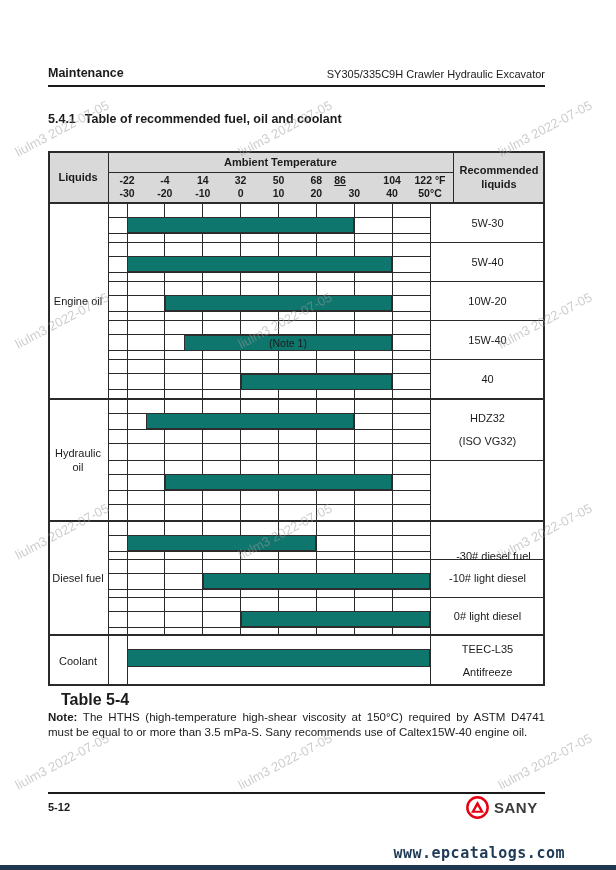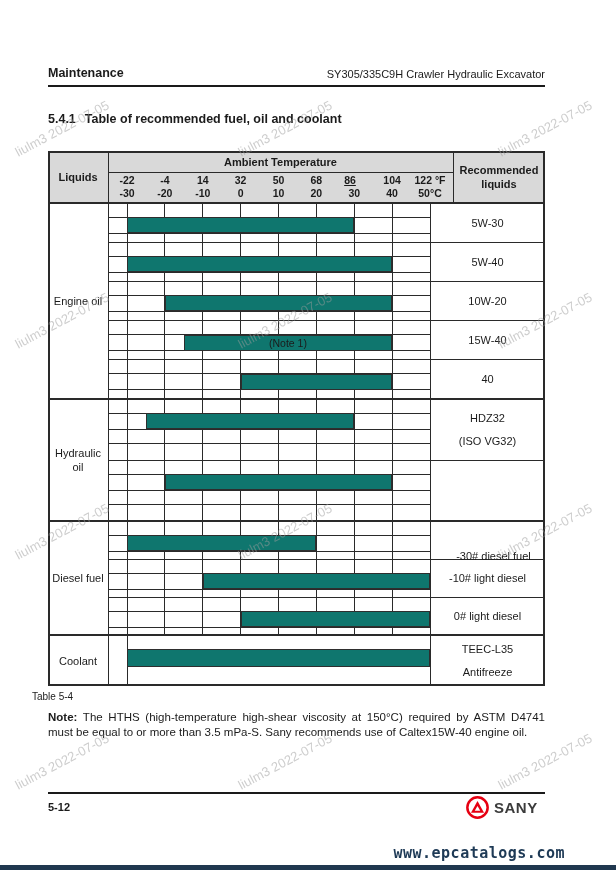--- a/index.html
+++ b/index.html
@@ -22,21 +22,21 @@
   .thead-bg{background:#d9d9d9;z-index:0;}
   .cell{display:flex;align-items:center;justify-content:center;text-align:center;z-index:3;line-height:14px;}
   .col{flex-direction:column;}
   .b{font-weight:bold;}
   .fs11{font-size:11px;}
   .fs10{font-size:10.5px;}
   .gap{row-gap:9px;}
   .bar{background:#0f766e;border:1px solid #2e2e2e;box-sizing:border-box;z-index:2;
        display:flex;align-items:center;justify-content:center;font-size:10.5px;}
   
-  .caption{left:32px;top:691px;font-size:10px;font-weight:400;}
+  .caption{left:61px;top:691px;font-size:16px;font-weight:700;}
   .note{left:48px;top:710px;width:497px;font-size:11.5px;line-height:15px;text-align:justify;margin:0;}
   
   .ftr-rule{left:48px;top:792px;width:497px;height:1.5px;background:#1a1a1a;}
   .pageno{left:48px;top:801px;font-size:11px;font-weight:600;}
   .ftr-center{left:48px;top:801px;width:497px;text-align:center;font-size:11px;font-weight:600;}
   .brand{left:466px;top:796px;display:flex;align-items:center;gap:5px;}
   .brand-name{font-size:15px;font-weight:bold;color:#3b3b3b;letter-spacing:.5px;}
   
   .site{right:51px;top:844px;font-family:"DejaVu Sans Mono",monospace;font-weight:bold;
         font-size:15px;color:#1e3a56;letter-spacing:.5px;}
@@ -84,21 +84,21 @@
       <div class="abs cell b fs10" style="left: 88.875px; top: 22px; width: 56px; height: 14px;">-4</div>
       <div class="abs cell b fs10" style="left: 88.875px; top: 35px; width: 56px; height: 14px;">-20</div>
       <div class="abs cell b fs10" style="left: 126.75px; top: 22px; width: 56px; height: 14px;">14</div>
       <div class="abs cell b fs10" style="left: 126.75px; top: 35px; width: 56px; height: 14px;">-10</div>
       <div class="abs cell b fs10" style="left: 164.625px; top: 22px; width: 56px; height: 14px;">32</div>
       <div class="abs cell b fs10" style="left: 164.625px; top: 35px; width: 56px; height: 14px;">0</div>
       <div class="abs cell b fs10" style="left: 202.5px; top: 22px; width: 56px; height: 14px;">50</div>
       <div class="abs cell b fs10" style="left: 202.5px; top: 35px; width: 56px; height: 14px;">10</div>
       <div class="abs cell b fs10" style="left: 240.375px; top: 22px; width: 56px; height: 14px;">68</div>
       <div class="abs cell b fs10" style="left: 240.375px; top: 35px; width: 56px; height: 14px;">20</div>
-      <div class="abs cell b fs10" style="left: 274px; top: 22px; width: 56px; height: 14px; text-decoration: underline;">86</div>
+      <div class="abs cell b fs10" style="left: 264px; top: 22px; width: 56px; height: 14px; text-decoration: underline;">86</div>
       <div class="abs cell b fs10" style="left: 278.25px; top: 35px; width: 56px; height: 14px;">30</div>
       <div class="abs cell b fs10" style="left: 316.125px; top: 22px; width: 56px; height: 14px;">104</div>
       <div class="abs cell b fs10" style="left: 316.125px; top: 35px; width: 56px; height: 14px;">40</div>
       <div class="abs cell b fs10" style="left: 354px; top: 22px; width: 56px; height: 14px;">122 °F</div>
       <div class="abs cell b fs10" style="left: 354px; top: 35px; width: 56px; height: 14px;">50°C</div>
       <div class="abs ln" style="left: 404.5px; top: 0px; width: 1px; height: 52px;"></div>
       <div class="abs ln" style="left: 0px; top: 0px; width: 497px; height: 2px;"></div>
       <div class="abs ln" style="left: 0px; top: 533px; width: 497px; height: 2px;"></div>
       <div class="abs ln" style="left: 0px; top: 0px; width: 2px; height: 535px;"></div>
       <div class="abs ln" style="left: 495px; top: 0px; width: 2px; height: 535px;"></div>

